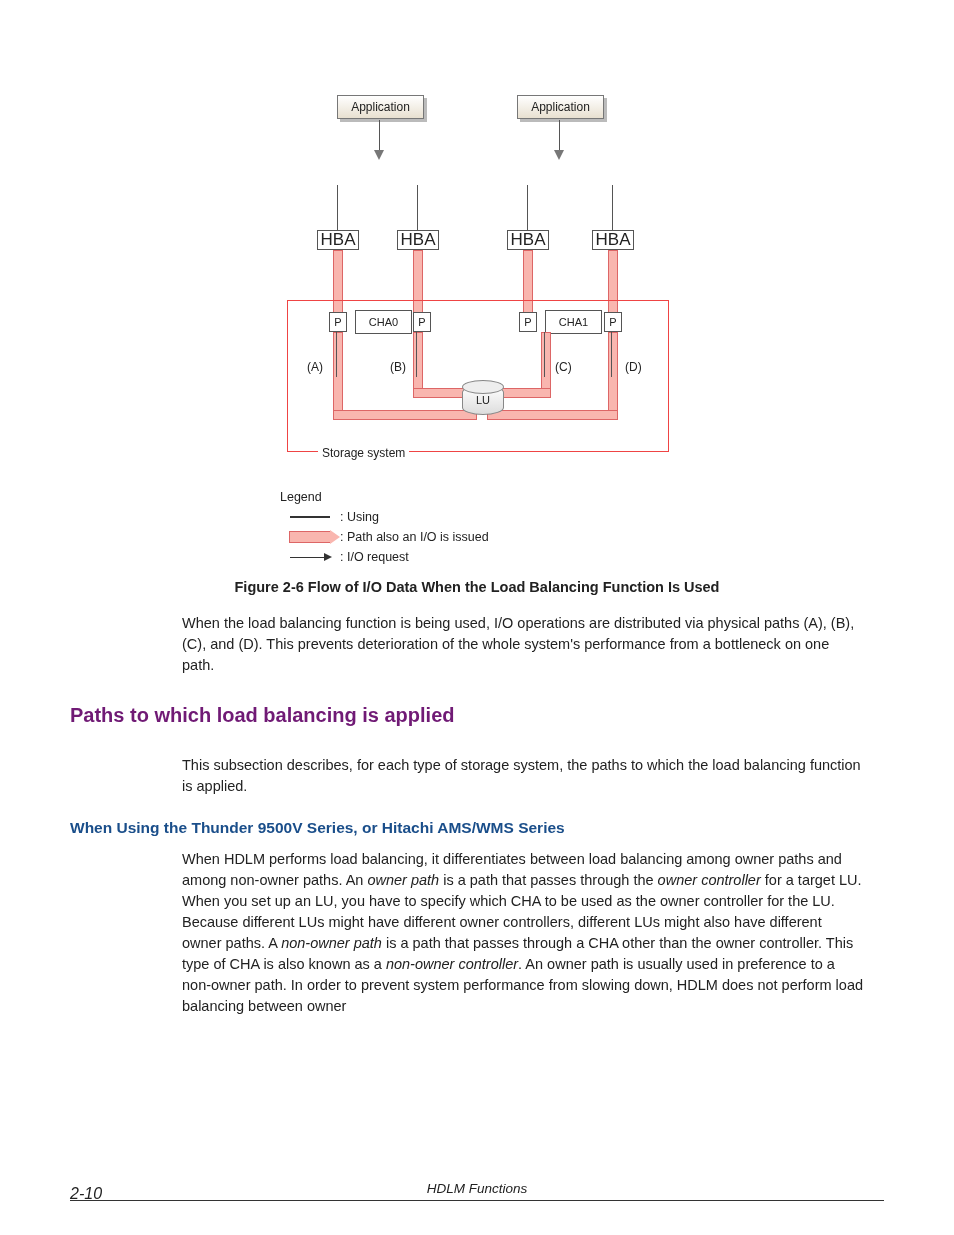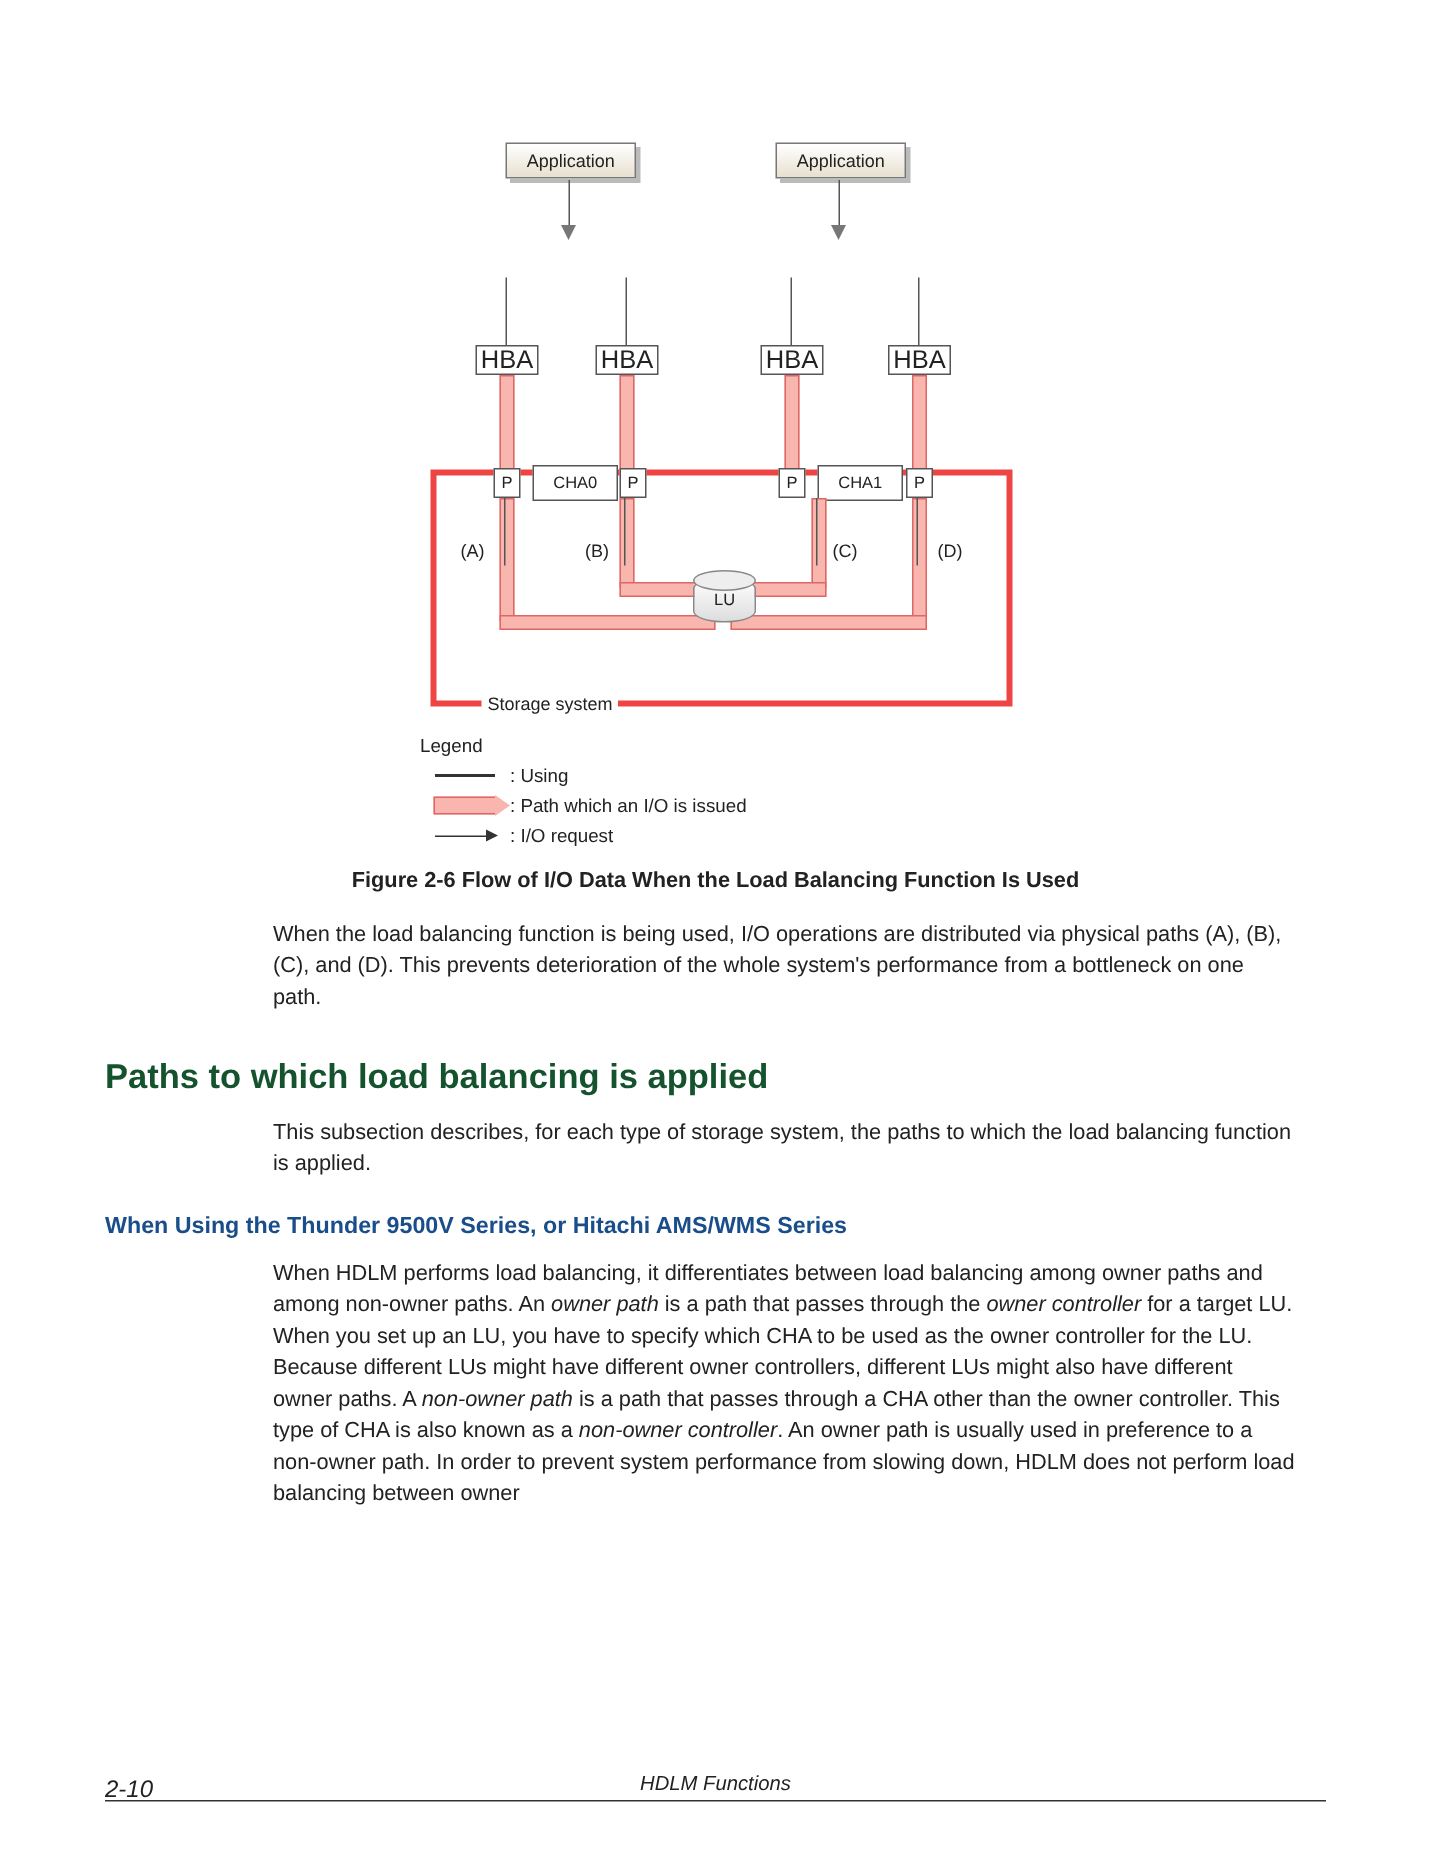--- a/index.html
+++ b/index.html
@@ -29,24 +29,24 @@
     margin: 10px 0 18px 0;
   }
   .body-text {
     margin-left: 112px;
     margin-right: 20px;
     line-height: 1.45;
     font-size: 14.5px;
     margin-bottom: 20px;
   }
   h2.section {
-    color: #14532d;
-    font-size: 23px;
+    color: #701a75;
+    font-size: 20px;
     font-weight: bold;
-    margin: 28px 0 14px 0;
+    margin: 28px 0 28px 0;
   }
   h3.subsection {
     color: #1a4e8a;
     font-size: 15.5px;
     font-weight: bold;
     margin: 22px 0 12px 0;
   }
   .footer {
     position: absolute;
     bottom: 32px;
@@ -105,22 +105,21 @@
   .hba {
     position: absolute;
     width: 40px; height: 18px;
     border: 1px solid #555;
     background: #fff;
     text-align: center; line-height: 18px; font-size: 17px;
   }
   .storage-box {
     position: absolute;
     left: 10px; top: 240px; width: 380px; height: 150px;
-    border: 4px solid #ef4444;
-    margin-top: 13px;
+    border: 1px solid #ef4444;
   }
   .storage-label {
     position: absolute;
     left: 30px; bottom: -9px; background: #fff; padding: 0 4px;
   }
   .pbox {
     position: absolute;
     width: 16px; height: 18px;
     border: 1px solid #555; background:#fff;
     text-align:center; line-height:18px; font-size:11px;
@@ -244,21 +243,21 @@
     <div class="legend-row">
       <div class="legend-icon">
           <div class="l-path"></div>
         </div>
       <div>: Using</div>
     </div>
     <div class="legend-row">
       <div class="legend-icon">
           <div class="l-pink"></div>
         </div>
-      <div>: Path which an I/O is issued</div>
+      <div>: Path also an I/O is issued</div>
     </div>
     <div class="legend-row">
       <div class="legend-icon">
           <div class="l-arrow"></div>
         </div>
       <div>: I/O request</div>
     </div>
   </div>
 </div>
 

